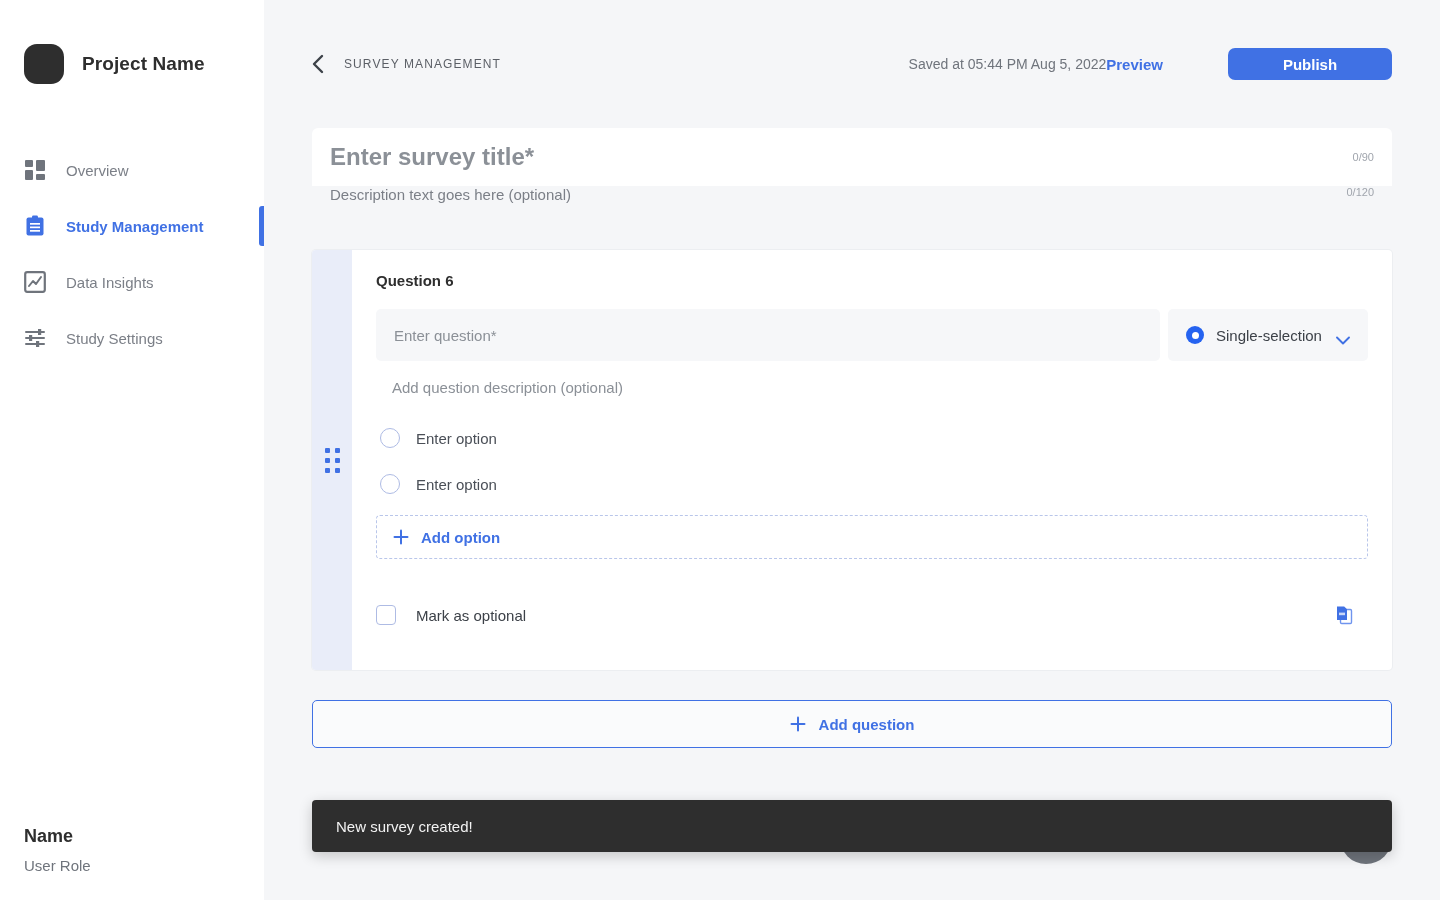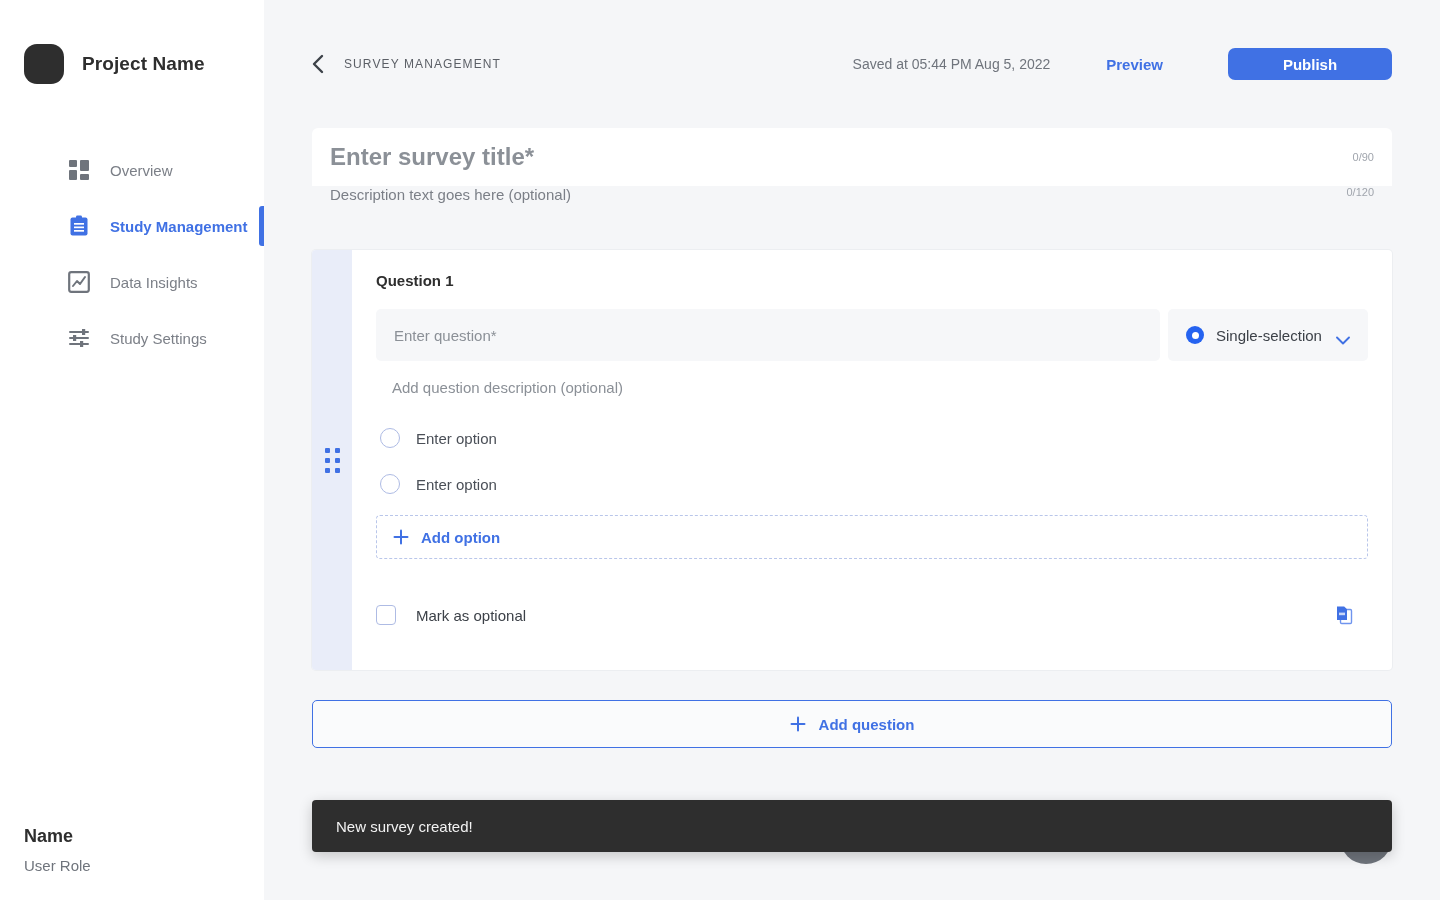--- a/index.html
+++ b/index.html
@@ -25,21 +25,21 @@
   .brand-logo {
     width: 40px; height: 40px;
     background: #2e2e2e;
     border-radius: 13px;
     flex: 0 0 40px;
   }
   .brand-name {
     font-size: 19px; font-weight: bold; color: #2e2e2e;
     letter-spacing: .1px;
   }
-  .nav { margin-top: 58px; padding-left: 44px; }
+  .nav { margin-top: 58px; }
   .nav-item {
     display: flex; align-items: center; gap: 20px;
     height: 56px; padding-left: 24px;
     cursor: pointer; position: relative;
   }
   .nav-label { font-size: 15px; color: #7b7f87; }
   .nav-item.active .nav-label { color: #4071e4; font-weight: bold; }
   .nav-icon { width: 22px; height: 22px; flex: 0 0 22px; display:block; }
   .active-bar {
     position: absolute; right: 0; top: 8px;
@@ -66,21 +66,21 @@
   .chev-back { width: 12px; height: 20px; display:block; }
   .crumb {
     font-size: 12px; letter-spacing: 1.1px;
     color: #5b5f66; font-weight: 500;
   }
   .top-right { margin-left: auto; display: flex; align-items: center; gap: 0; }
   .saved-text { font-size: 14px; color: #6f747c; }
   .preview-btn {
     font-size: 15px; font-weight: bold; color: #4071e4;
     background: none; border: none; cursor: pointer;
-    margin-left: 56px; font-family: inherit;
+    font-family: inherit;
   }
   .publish-btn {
     margin-left: 65px;
     width: 164px; height: 32px;
     background: #4071e4; color: #fff;
     font-size: 15px; font-weight: bold;
     border: none; border-radius: 7px; cursor: pointer;
     font-family: inherit;
   }
 
@@ -347,21 +347,21 @@
             <i></i>
               <i></i>
               <i></i>
               <i></i>
               <i></i>
               <i></i>
           </span>
         </div>
 
         <div class="q-body">
-          <div class="q-title">Question 1</div>
+          <div class="q-title">Question 6</div>
 
           <div class="q-input-row">
             <input class="q-input" type="text" placeholder="Enter question*" style="">
             <div class="type-select">
               <span class="radio-filled">
                   <span></span>
                 </span>
               <span class="type-label">Single-selection</span>
               <span class="chev-down">
                 <svg viewBox="0 0 14 9" width="14" height="9" aria-hidden="true">

